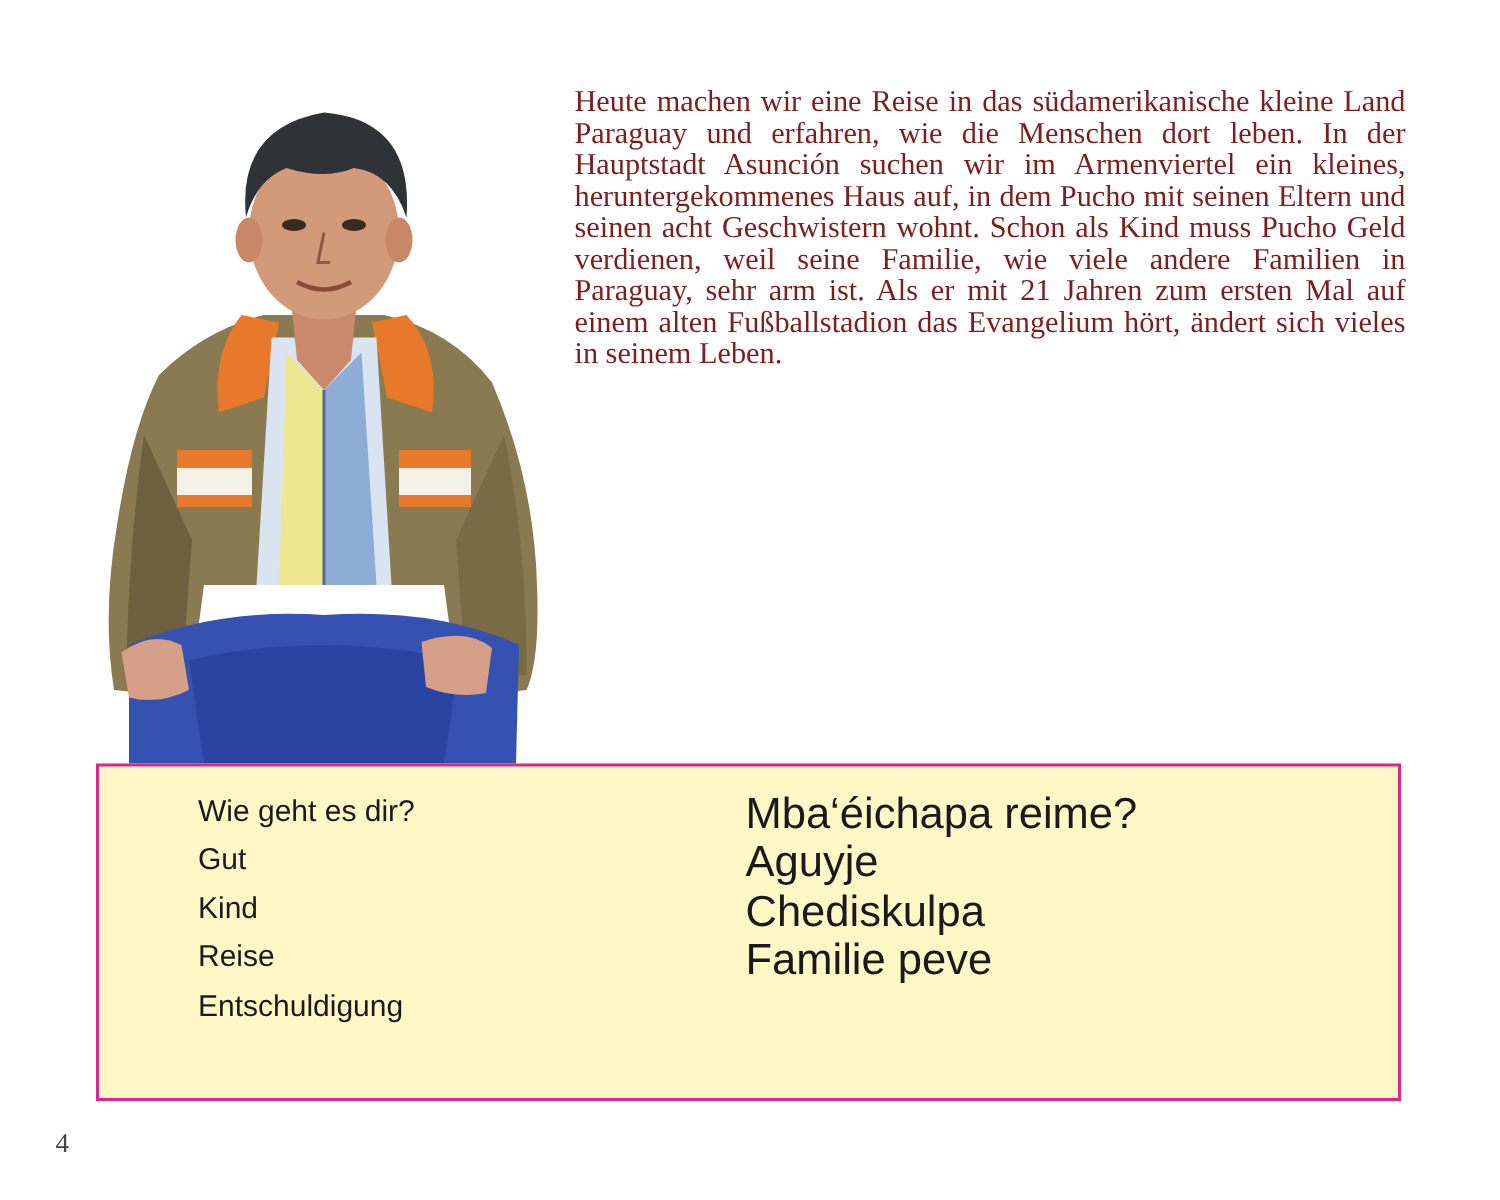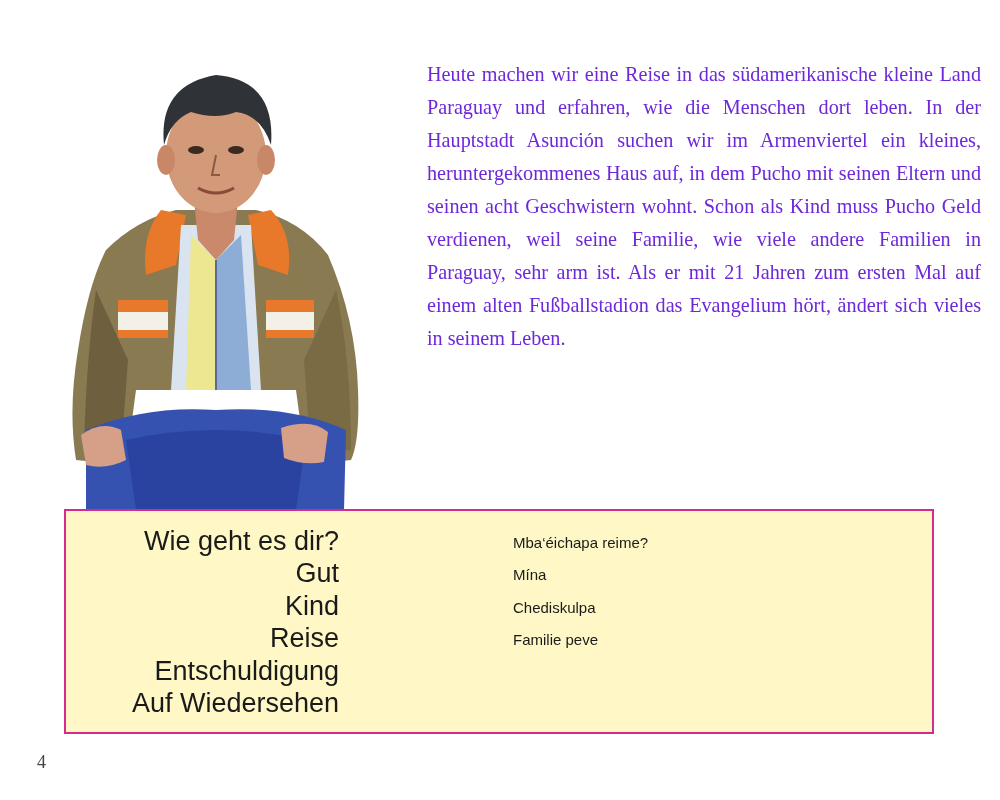--- a/index.html
+++ b/index.html
@@ -23,24 +23,23 @@
       height: 450px;
     }
     .illustration svg { width: 100%; height: 100%; display: block; }
 
     .body-text {
       position: absolute;
       left: 383px;
       top: 58px;
       width: 554px;
       font-size: 20.2px;
-      line-height: 33px;
+      line-height: 21px;
       text-align: justify;
-      color: #6d28d9;
-      margin-left: 44px;
+      color: #7f1d1d;
     }
     .body-text p { margin: 0; }
     .body-text p + p { margin-top: 10px; }
 
     .vocab-box {
       position: absolute;
       left: 64px;
       top: 509px;
       width: 870px;
       height: 225px;
@@ -49,27 +48,26 @@
       box-sizing: border-box;
     }
     .vocab-col {
       position: absolute;
       top: 14px;
       font-family: "Liberation Sans", "DejaVu Sans", sans-serif;
       color: #1a1a1a;
     }
     .vocab-col.german {
       left: 66px;
-      font-size: 27px;
+      font-size: 20px;
       line-height: 32.4px;
-      text-align: right;
     }
     .vocab-col.guarani {
-      left: 447px;
-      font-size: 15px;
+      left: 431px;
+      font-size: 29px;
       line-height: 32.4px;
       top: 16px;
     }
     .vocab-row { white-space: nowrap; }
 
     .page-number {
       position: absolute;
       left: 37px;
       top: 752px;
       font-size: 18px;
@@ -128,23 +126,22 @@
   <p>Heute machen wir eine Reise in das südamerikanische kleine Land Paraguay und erfahren, wie die Menschen dort leben. In der Hauptstadt Asunción suchen wir im Armenviertel ein kleines, heruntergekommenes Haus auf, in dem Pucho mit seinen Eltern und seinen acht Geschwistern wohnt. Schon als Kind muss Pucho Geld verdienen, weil seine Familie, wie viele andere Familien in Paraguay, sehr arm ist. Als er mit 21 Jahren zum ersten Mal auf einem alten Fußballstadion das Evangelium hört, ändert sich vieles in seinem Leben.</p>
 </div>
 
 <div class="vocab-box">
   <div class="vocab-col german">
     <div class="vocab-row">Wie geht es dir?</div>
     <div class="vocab-row">Gut</div>
     <div class="vocab-row">Kind</div>
     <div class="vocab-row">Reise</div>
     <div class="vocab-row">Entschuldigung</div>
-    <div class="vocab-row">Auf Wiedersehen</div>
   </div>
   <div class="vocab-col guarani">
     <div class="vocab-row">Mba‘éichapa reime?</div>
-    <div class="vocab-row">Mína</div>
+    <div class="vocab-row">Aguyje</div>
     <div class="vocab-row">Chediskulpa</div>
     <div class="vocab-row">Familie peve</div>
   </div>
 </div>
 
 <div class="page-number">4</div>
 
 </body></html>

